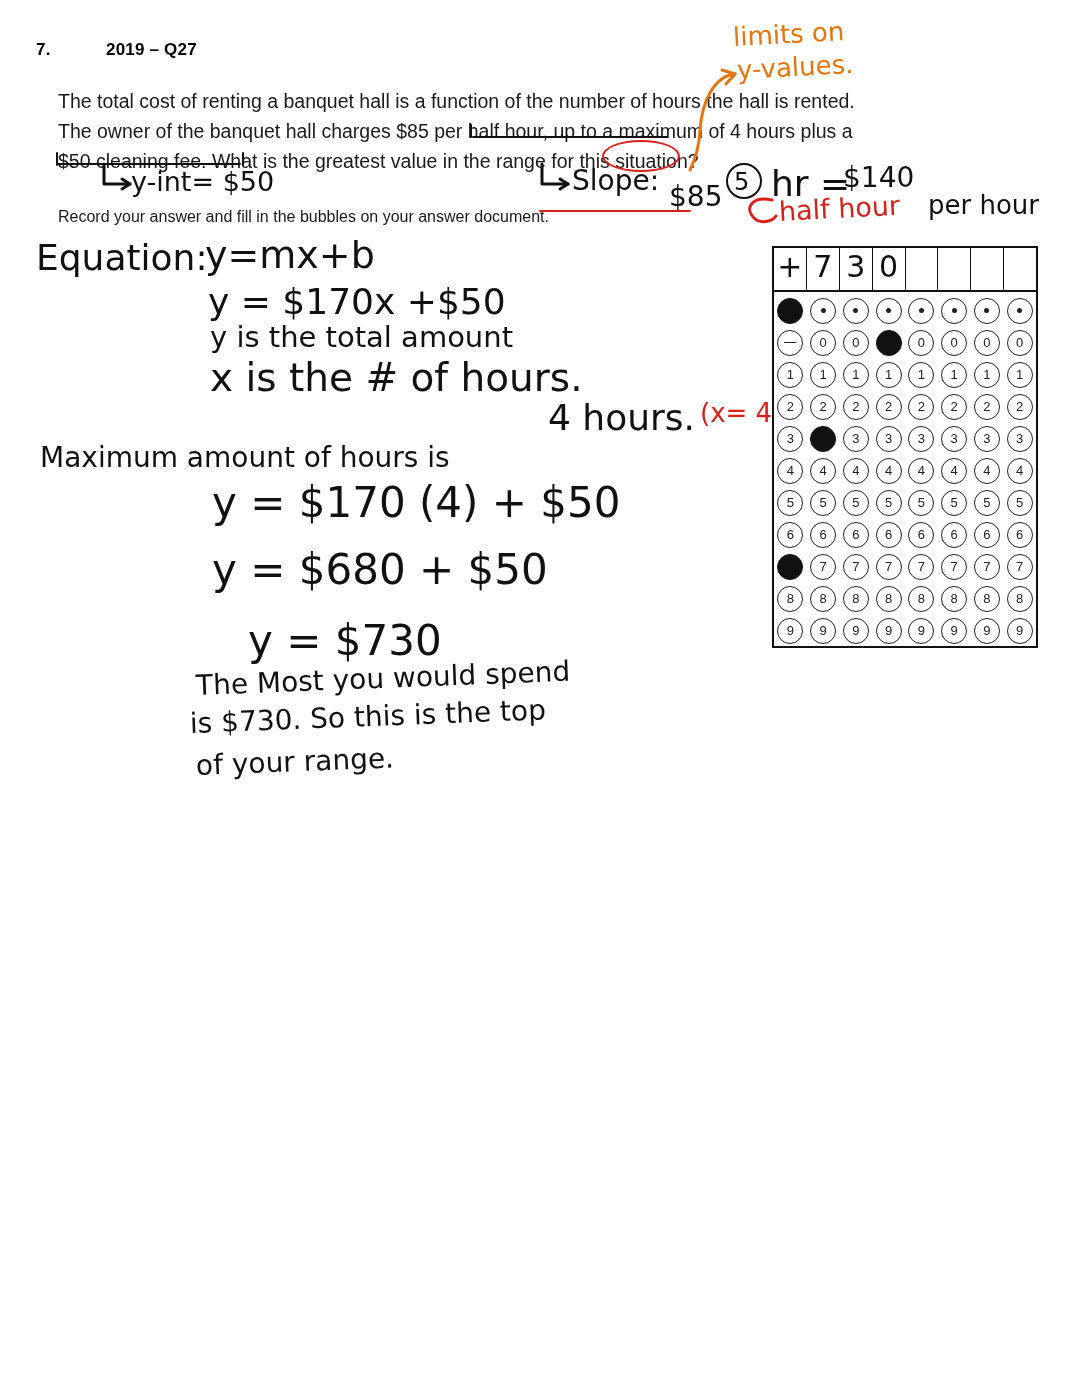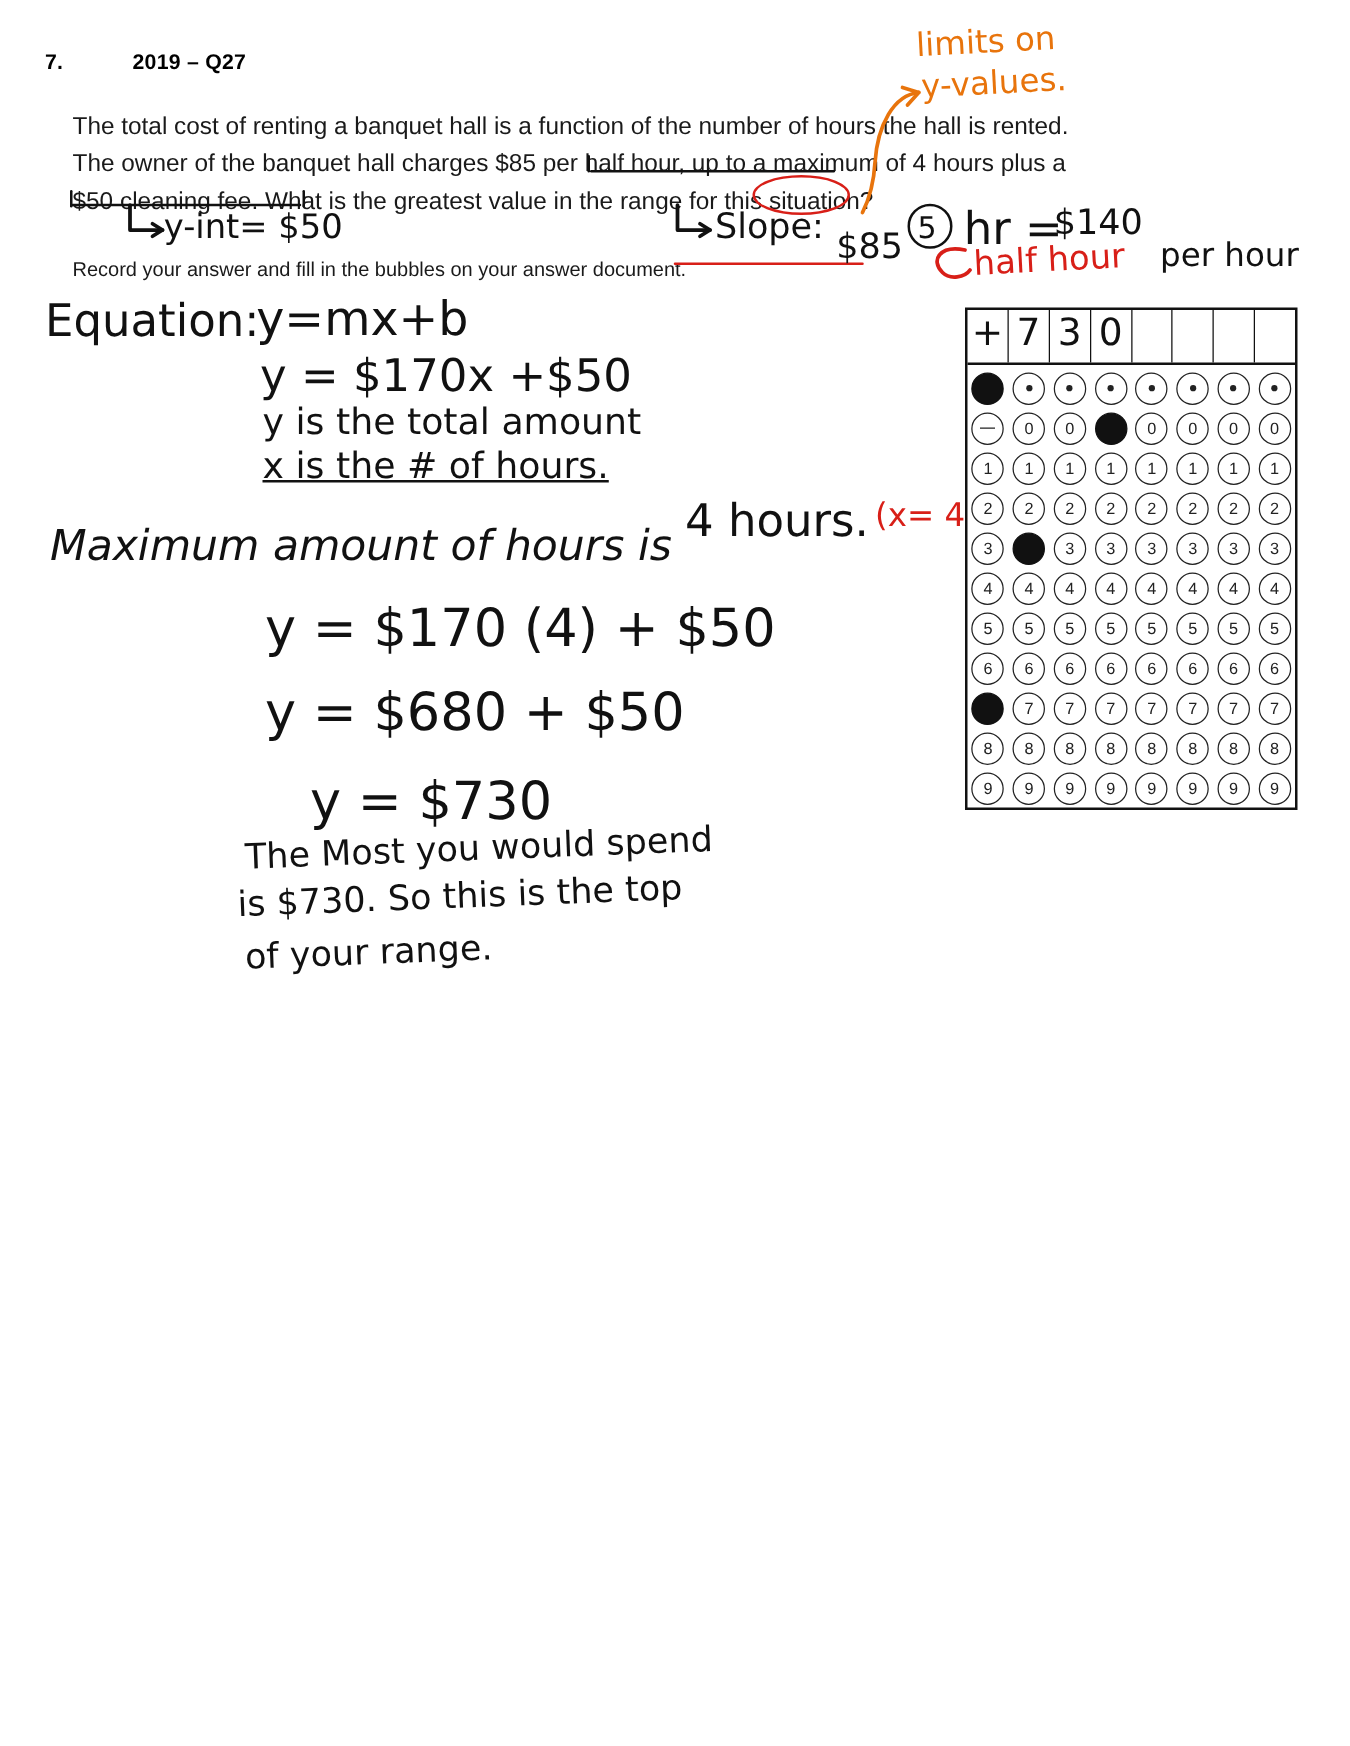--- a/index.html
+++ b/index.html
@@ -243,23 +243,23 @@
 <svg class="arrow-svg" style="left:742px; top:196px; width:44px; height:34px;" viewBox="0 0 44 34">
   <path d="M30 4 C 10 0, 2 12, 12 22 C 18 28, 30 26, 34 20" stroke="#d81f18" stroke-width="3" fill="none" stroke-linecap="round"></path>
 </svg>
 <div class="hw red slant-r" style="left:779px; top:198px; font-size:27px;">half hour</div>
 
 <div class="hw black" style="left:36px; top:240px; font-size:36px;">Equation:</div>
 <div class="hw black" style="left:205px; top:236px; font-size:38px;">y=mx+b</div>
 <div class="hw black" style="left:208px; top:284px; font-size:36px;">y = $170x +$50</div>
 
 <div class="hw black" style="left:210px; top:323px; font-size:29px;">y is the total amount</div>
-<div class="hw black" style="left:210px; top:358px; font-size:29px;text-decoration:underline;">x is the # of hours.</div>
-
-<div class="hw black" style="left:40px; top:420px; font-size:34px;font-style:italic;">Maximum amount of hours is</div>
+<div class="hw black" style="left:210px; top:358px; font-size:39px;">x is the # of hours.</div>
+
+<div class="hw black" style="left:40px; top:444px; font-size:28px;">Maximum amount of hours is</div>
 <div class="hw black" style="left:548px; top:400px; font-size:36px;">4 hours.</div>
 <div class="hw red" style="left:700px; top:400px; font-size:26px;">(x= 4)</div>
 
 <div class="hw black" style="left:212px; top:482px; font-size:42px;">y = $170 (4) + $50</div>
 <div class="hw black" style="left:212px; top:549px; font-size:42px;">y = $680 + $50</div>
 <div class="hw black" style="left:236px; top:620px; font-size:42px;margin-left:12px;">y = $730</div>
 
 <div class="hw black slant" style="left:196px; top:672px; font-size:28px;">The Most you would spend</div>
 <div class="hw black slant" style="left:190px; top:710px; font-size:28px;">is $730. So this is the top</div>
 <div class="hw black slant" style="left:196px; top:752px; font-size:28px;">of your range.</div>

